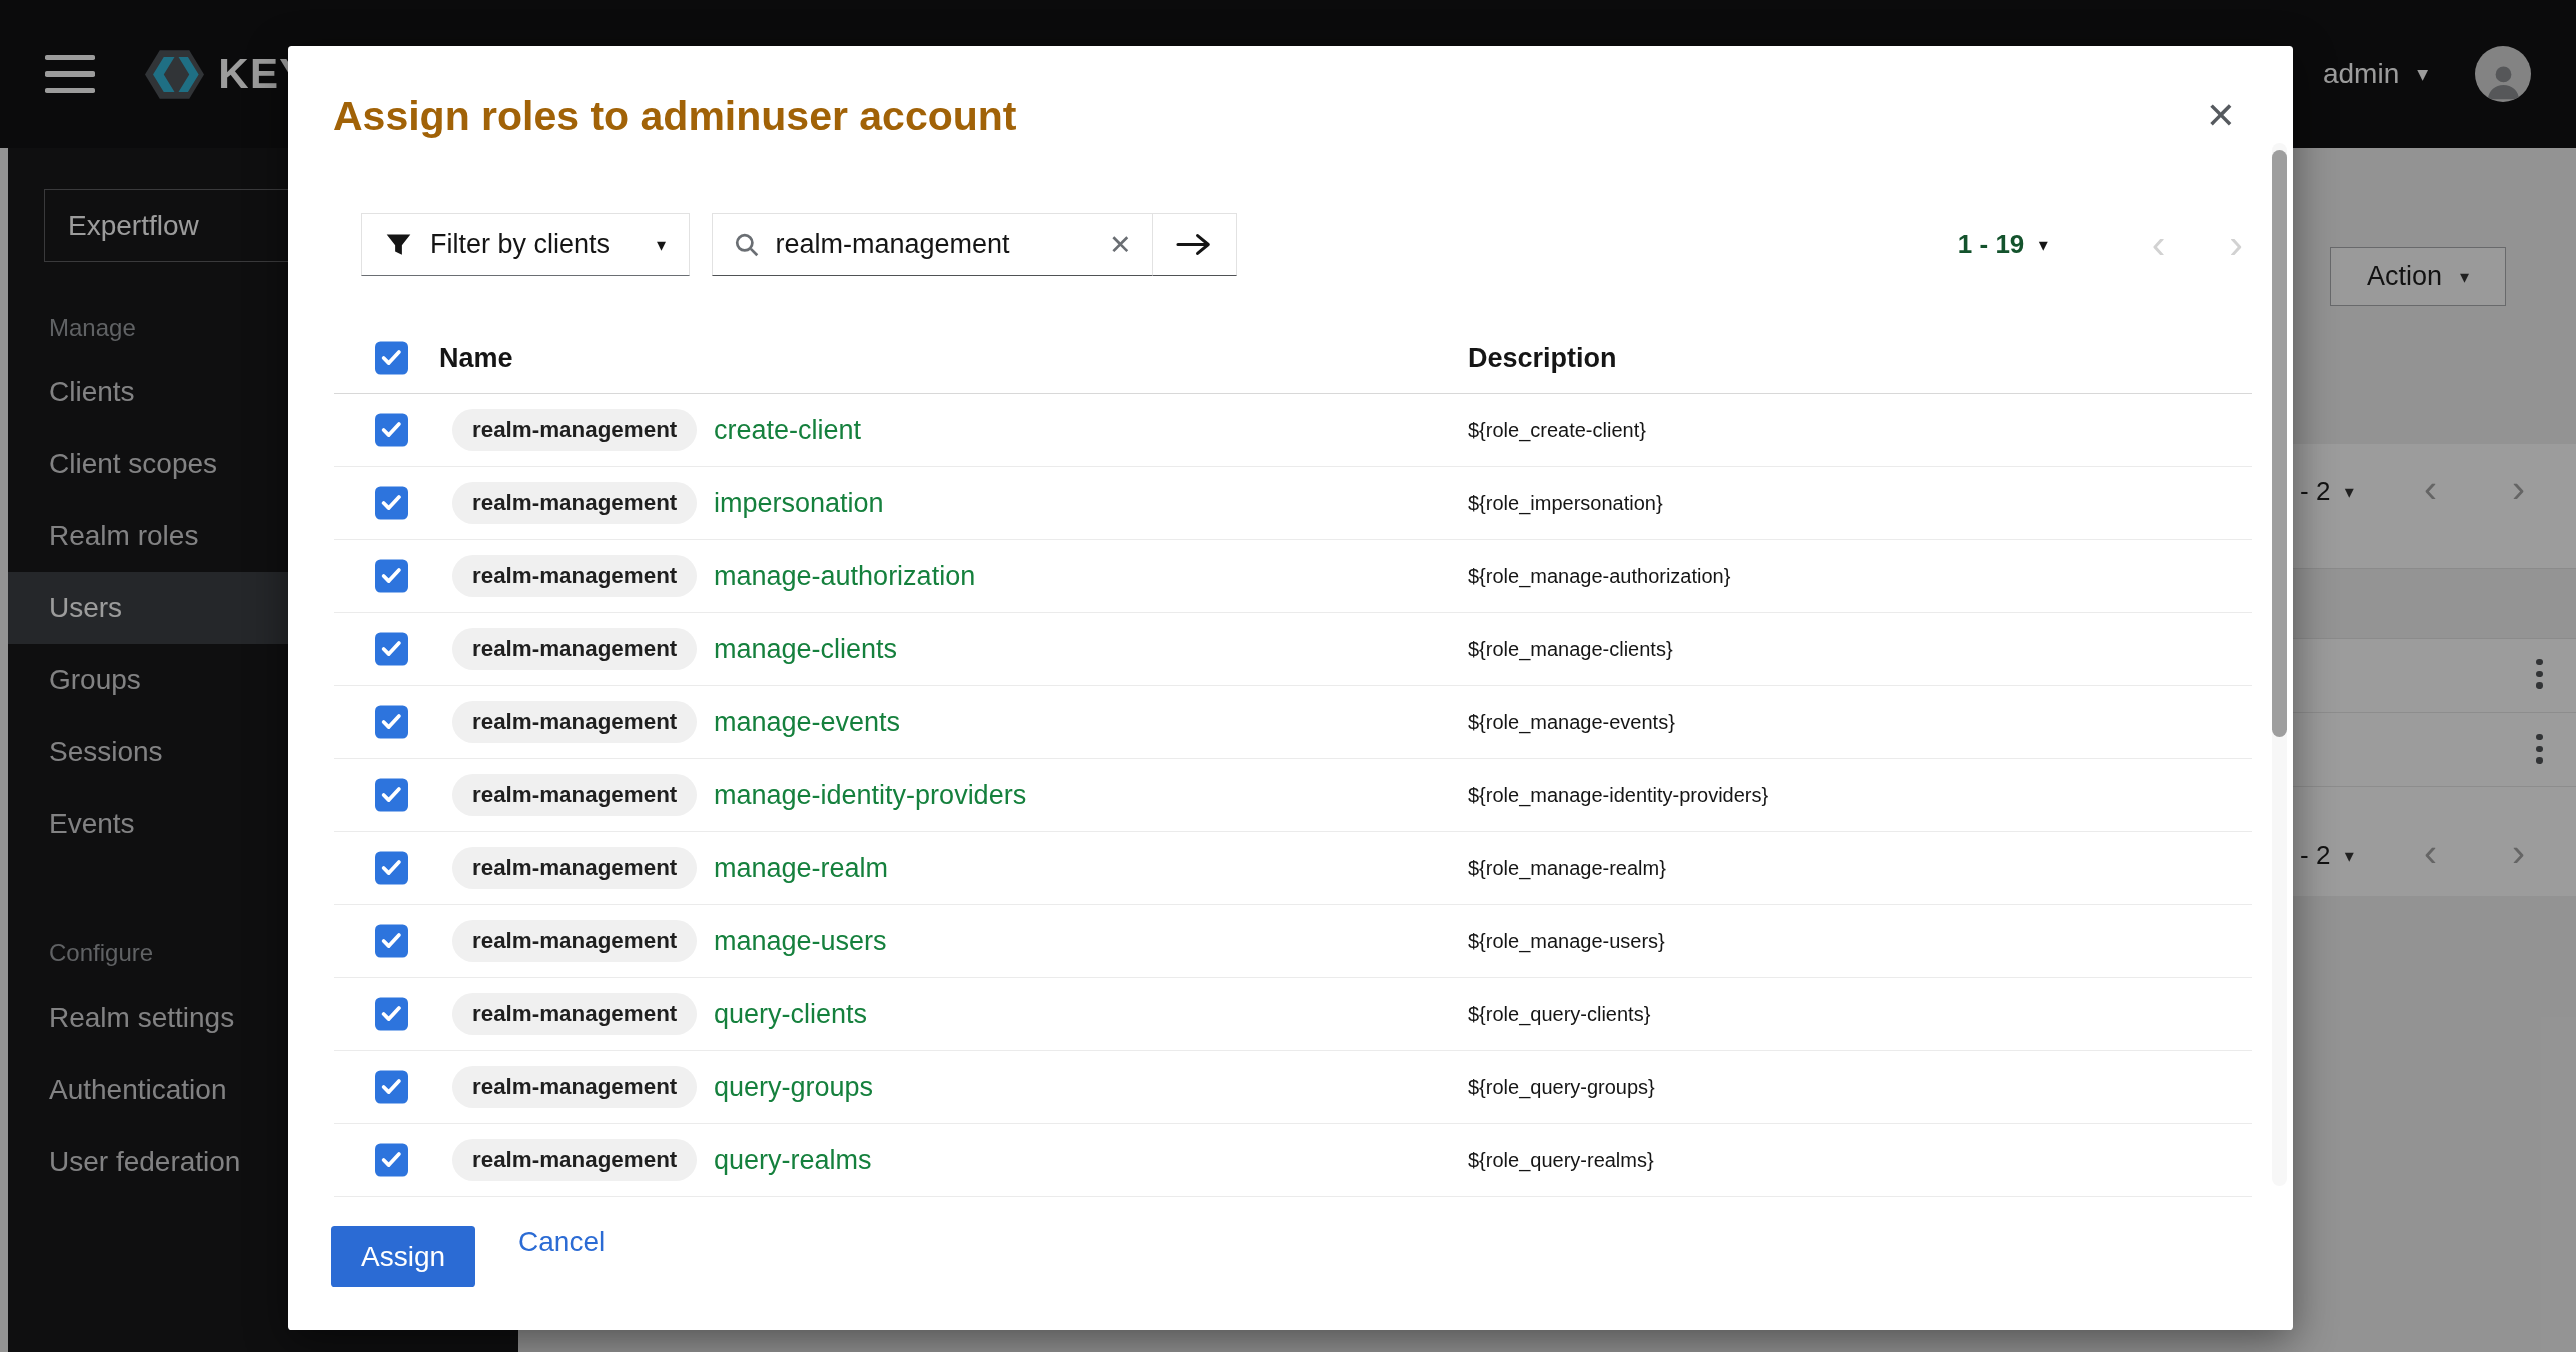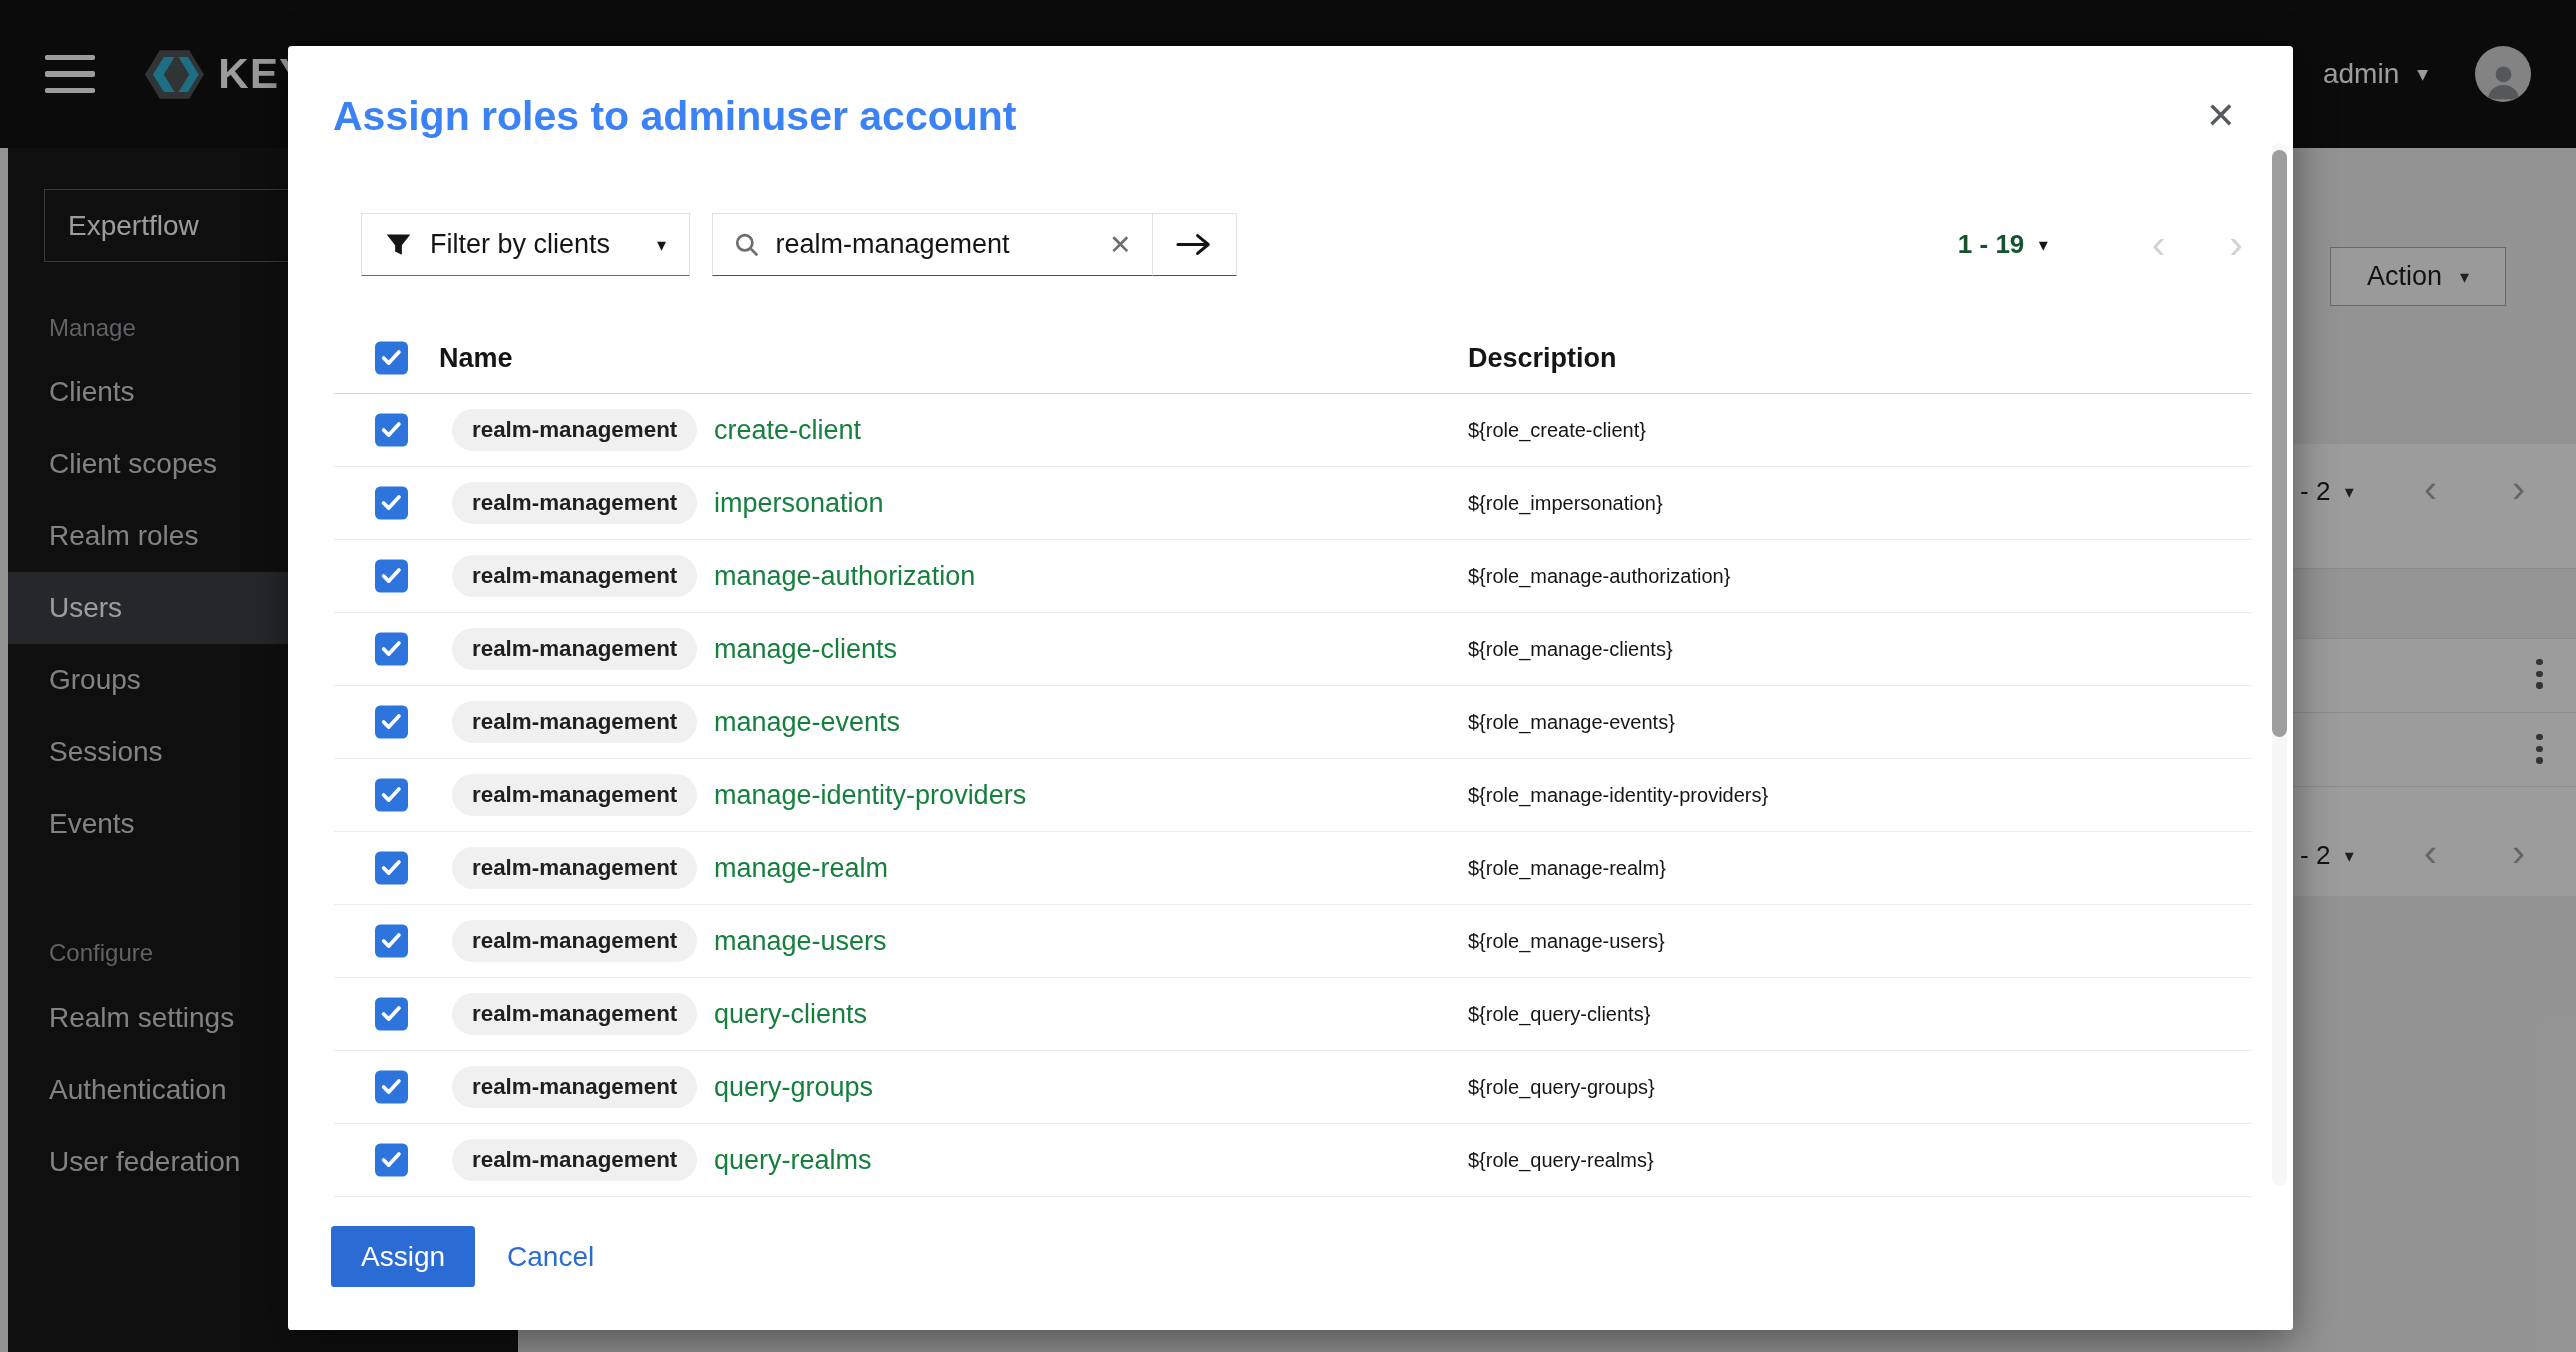--- a/index.html
+++ b/index.html
@@ -69,21 +69,21 @@
 
   
   .backdrop { position: absolute; inset: 0; background: rgba(8,8,8,0.40); z-index: 2; }
 
   
   .modal {
     position: absolute; left: 288px; top: 46px; width: 2005px; height: 1284px;
     background: #ffffff; z-index: 3; box-shadow: 0 10.7px 43px rgba(0,0,0,0.45);
     border-radius: 3.6px;
   }
-  .modal-title { position: absolute; left: 45px; top: 47px; font-size: 41px; font-weight: 600; color: #3b82f6; }
+  .modal-title { position: absolute; left: 45px; top: 47px; font-size: 41px; font-weight: 600; color: #a16207; }
   .modal-close { position: absolute; top: 52px; right: 57px; font-size: 36px; color: #565a5f; line-height: 1; cursor: pointer; }
 
   .toolbar { position: absolute; top: 167px; left: 73px; right: 50px; height: 63px; display: flex; align-items: center; }
   .filter-select {
     width: 329px; height: 63px; background: #fff;
     border: 0.9px solid #e2e2e2; border-bottom: 1.8px solid #6a6e73;
     display: flex; align-items: center; gap: 18px; padding: 0 23px;
     font-size: 27px; color: #151515; cursor: pointer;
   }
   .filter-select .fcaret { margin-left: auto; font-size: 18px; color: #151515; }
@@ -120,21 +120,21 @@
   .cb svg { width: 20.6px; height: 17px; }
   .col-name { left: 105px; font-size: 27px; font-weight: 700; }
   .col-desc { left: 1134px; font-size: 27px; font-weight: 700; }
   .badge {
     left: 118px; background: #f0f0f0; border-radius: 27px;
     padding: 8px 20px; font-size: 22.4px; font-weight: 700; color: #1f1f1f; white-space: nowrap;
   }
   .r-name { left: 336px; font-size: 27px; color: #15803d; white-space: nowrap; margin-left: 44px; }
   .r-desc { left: 1134px; font-size: 20px; color: #151515; white-space: nowrap; }
 
-  .modal-footer { position: absolute; left: 43px; top: 1180px; display: flex; align-items: center; gap: 32px; }
+  .modal-footer { position: absolute; left: 43px; top: 1180px; display: flex; align-items: flex-start; gap: 43px; }
   .btn-primary {
     min-width: 143px; height: 61px; background: var(--accent, #2b6bd4);
     color: #fff; font-size: 28px; border: none; border-radius: 3.6px; padding: 0 30px;
     font-family: "Liberation Sans", sans-serif; cursor: pointer;
   }
   .btn-link { color: var(--accent, #2b6bd4); font-size: 28px; cursor: pointer; background: none; border: none; font-family: "Liberation Sans", sans-serif; }
 
   .modal-scroll { position: absolute; top: 97px; right: 6.3px; width: 15px; height: 1043px; background: #f7f7f7; border-radius: 9px; }
   .modal-thumb { position: absolute; top: 7.2px; left: 0; width: 15px; height: 587px; background: #9e9e9e; border-radius: 9px; cursor: grab; }
 </style>

